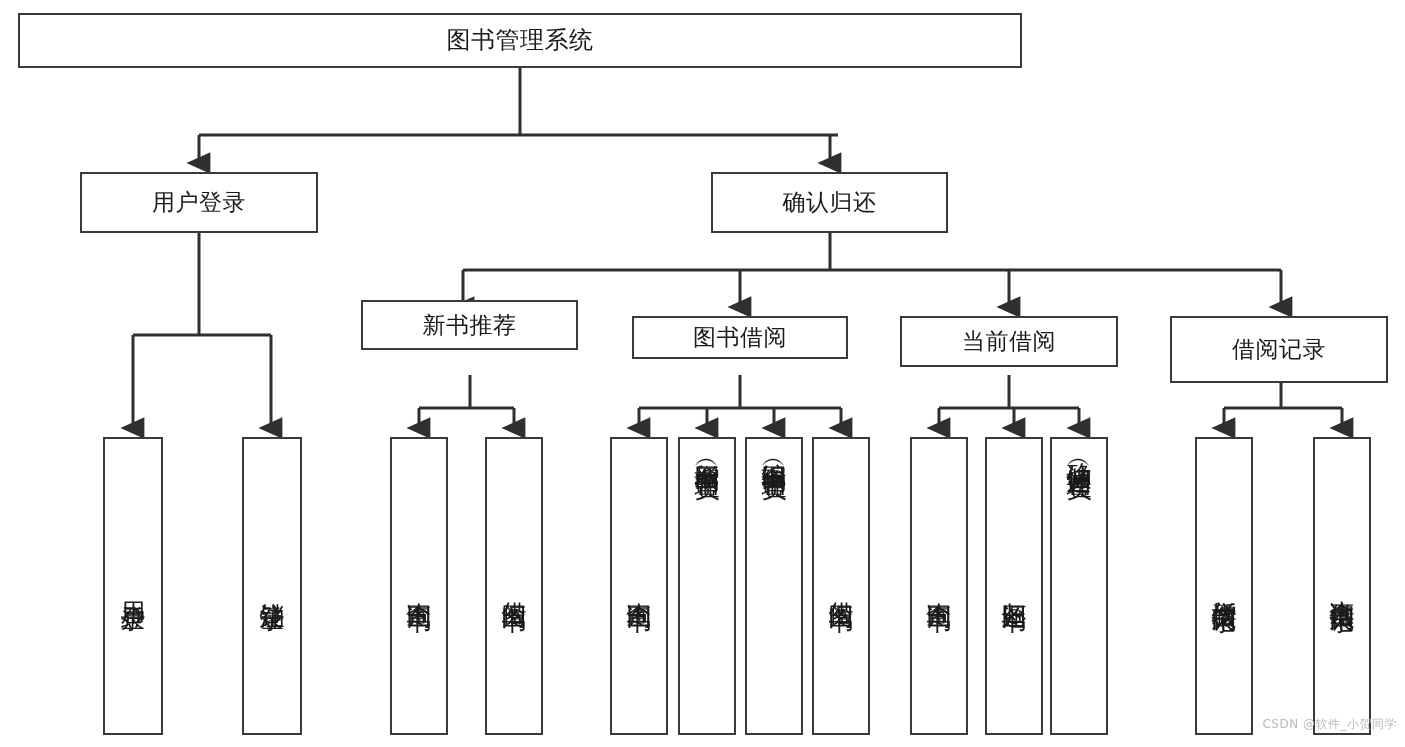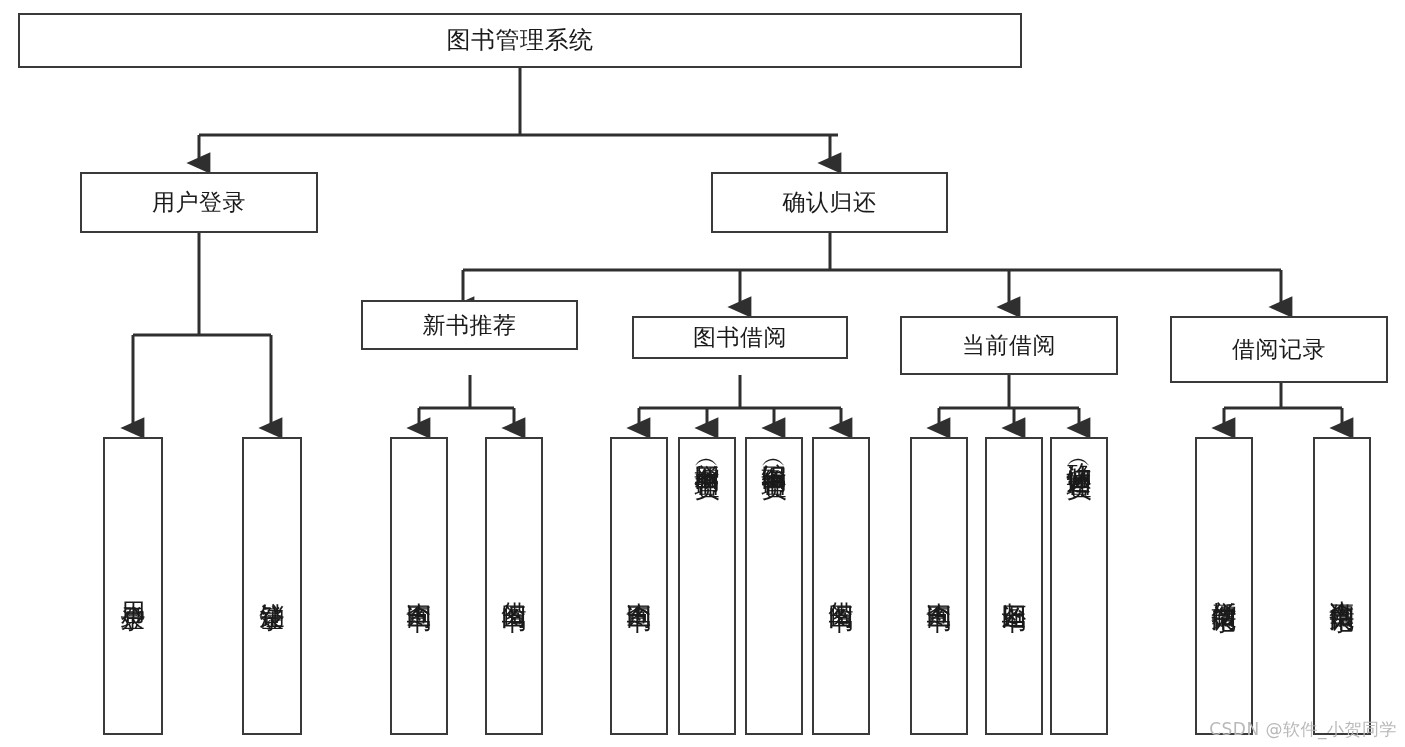--- a/index.html
+++ b/index.html
@@ -59,22 +59,22 @@
     letter-spacing: 2px;
     white-space: nowrap;
   }
   .node.vertical.centered {
     align-items: center;
     padding-top: 0;
   }
   #watermark {
     position: absolute;
     right: 8px;
-    bottom: 6px;
-    font-size: 17px;
+    bottom: 14px;
+    font-size: 12px;
     color: #b9b9b9;
     letter-spacing: 0.5px;
     white-space: nowrap;
     pointer-events: none;
   }
 </style>
 </head>
 <body>
 
 <div id="canvas">
@@ -139,21 +139,21 @@
   <div class="node horizontal" style="left:711px; top:172px; width:237px; height:61px;">
     <span class="label">确认归还</span>
   </div>
 
   <div class="node horizontal" style="left:361px; top:300px; width:217px; height:50px;">
     <span class="label">新书推荐</span>
   </div>
   <div class="node horizontal" style="left:632px; top:316px; width:216px; height:43px;">
     <span class="label">图书借阅</span>
   </div>
-  <div class="node horizontal" style="left:900px; top:316px; width:218px; height:59px;">
+  <div class="node horizontal" style="left:900px; top:316px; width:218px; height:51px;">
     <span class="label">当前借阅</span>
   </div>
   <div class="node horizontal" style="left:1170px; top:316px; width:218px; height:67px;">
     <span class="label">借阅记录</span>
   </div>
 
   <div class="node vertical centered" style="left:103px; top:437px; width:60px; height:298px;">
     <span class="label">用户登录</span>
   </div>
   <div class="node vertical centered" style="left:242px; top:437px; width:60px; height:298px;">

